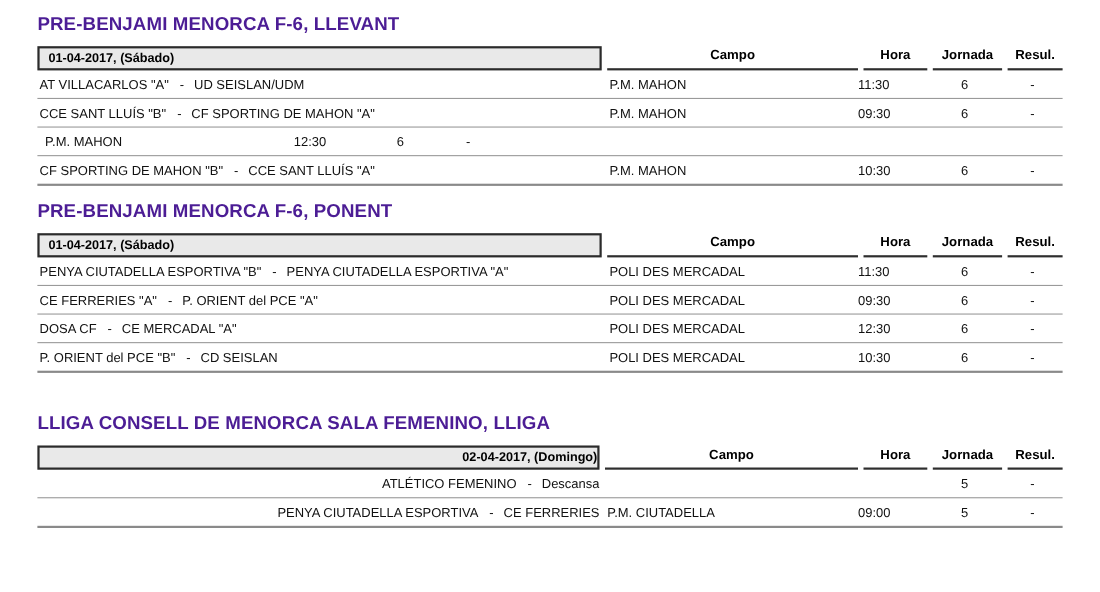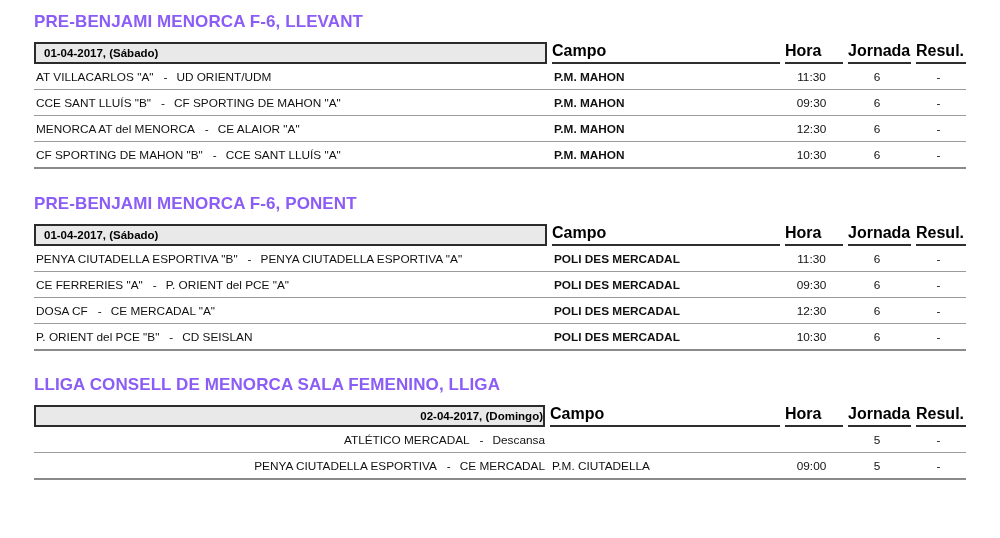--- a/index.html
+++ b/index.html
@@ -27,21 +27,21 @@
   .section {
     position: absolute;
     left: 0;
     width: 1000px;
   }
 
   .section-title {
     font-size: 17px;
     font-weight: bold;
     letter-spacing: 0.1px;
-    color: #8b5cf6;
+    color: #4c1d95;
     padding-left: 34px;
     white-space: nowrap;
   }
 
   .table-block {
     position: relative;
     margin-top: 10px;
     padding: 0 34px 0 34px;
   }
 
@@ -61,22 +61,23 @@
     font-weight: bold;
     line-height: 18px;
     padding-left: 8px;
     height: 22px;
     white-space: nowrap;
     color: #000;
   }
 
   .hdr-cell {
     box-sizing: border-box;
-    font-size: 16px;
+    font-size: 12px;
     font-weight: bold;
+    text-align: center;
     line-height: 17px;
     border-bottom: 2px solid #2e2e2e;
     height: 22px;
     white-space: nowrap;
     color: #000;
   }
   .hdr-gap {
     width: 5px;
     flex: 0 0 5px;
   }
@@ -90,34 +91,34 @@
     font-size: 11.8px;
     white-space: nowrap;
     color: #111;
   }
   .data-row:last-child {
     border-bottom: 2px solid #8a8a8a;
   }
 
   .c-match   { box-sizing: border-box; padding-left: 2px; overflow: hidden; text-overflow: ellipsis; }
   .c-campo   { box-sizing: border-box; padding-left: 7px; overflow: hidden; text-overflow: ellipsis; }
-  .c-hora    { box-sizing: border-box; text-align: center; }
+  .c-hora    { box-sizing: border-box; }
   .c-jornada { box-sizing: border-box; text-align: center; }
   .c-resul   { box-sizing: border-box; text-align: center; }
 
   .dash {
     display: inline-block;
     padding: 0 9px 0 10px;
   }
 
   
   
   .w-match-a   { flex: 0 0 513px; }
   .w-match-c   { flex: 0 0 511px; text-align: right; }
-  .w-campo-a   { flex: 0 0 233px; font-weight: bold; }
+  .w-campo-a   { flex: 0 0 233px; }
   .w-campo-c   { flex: 0 0 235px; }
   .w-hora      { flex: 0 0 63px; }
   .w-jornada   { flex: 0 0 68px; }
   .w-resul     { flex: 0 0 55px; }
 </style>
 </head>
 <body>
 
 <div class="page">
 
@@ -131,54 +132,53 @@
         <div class="hdr-cell" style="flex:0 0 228px;">Campo</div>
         <div class="hdr-gap"></div>
         <div class="hdr-cell" style="flex:0 0 58px;">Hora</div>
         <div class="hdr-gap"></div>
         <div class="hdr-cell" style="flex:0 0 63px;">Jornada</div>
         <div class="hdr-gap"></div>
         <div class="hdr-cell" style="flex:0 0 50px;">Resul.</div>
       </div>
 
       <div class="data-row">
-        <div class="c-match w-match-a"><span>AT VILLACARLOS "A"</span><span class="dash">-</span><span>UD ORIENT/UDM</span></div>
+        <div class="c-match w-match-a"><span>AT VILLACARLOS "A"</span><span class="dash">-</span><span>UD SEISLAN/UDM</span></div>
         <div class="c-campo w-campo-a">P.M. MAHON</div>
         <div class="c-hora w-hora">11:30</div>
         <div class="c-jornada w-jornada">6</div>
         <div class="c-resul w-resul">-</div>
       </div>
 
       <div class="data-row">
         <div class="c-match w-match-a"><span>CCE SANT LLUÍS "B"</span><span class="dash">-</span><span>CF SPORTING DE MAHON "A"</span></div>
         <div class="c-campo w-campo-a">P.M. MAHON</div>
         <div class="c-hora w-hora">09:30</div>
         <div class="c-jornada w-jornada">6</div>
         <div class="c-resul w-resul">-</div>
       </div>
 
       <div class="data-row">
-        <div class="c-match w-match-a"><span>MENORCA AT del MENORCA</span><span class="dash">-</span><span>CE ALAIOR "A"</span></div>
         <div class="c-campo w-campo-a">P.M. MAHON</div>
         <div class="c-hora w-hora">12:30</div>
         <div class="c-jornada w-jornada">6</div>
         <div class="c-resul w-resul">-</div>
       </div>
 
       <div class="data-row">
         <div class="c-match w-match-a"><span>CF SPORTING DE MAHON "B"</span><span class="dash">-</span><span>CCE SANT LLUÍS "A"</span></div>
         <div class="c-campo w-campo-a">P.M. MAHON</div>
         <div class="c-hora w-hora">10:30</div>
         <div class="c-jornada w-jornada">6</div>
         <div class="c-resul w-resul">-</div>
       </div>
     </div>
   </div>
 
-  <div class="section" style="top:194px;">
+  <div class="section" style="top:182px;">
     <div class="section-title">PRE-BENJAMI MENORCA F-6, PONENT</div>
 
     <div class="table-block">
       <div class="hdr-row">
         <div class="date-box w-match-a">01-04-2017,  (Sábado)</div>
         <div class="hdr-gap"></div>
         <div class="hdr-cell" style="flex:0 0 228px;">Campo</div>
         <div class="hdr-gap"></div>
         <div class="hdr-cell" style="flex:0 0 58px;">Hora</div>
         <div class="hdr-gap"></div>
@@ -231,29 +231,29 @@
         <div class="hdr-cell" style="flex:0 0 230px;">Campo</div>
         <div class="hdr-gap"></div>
         <div class="hdr-cell" style="flex:0 0 58px;">Hora</div>
         <div class="hdr-gap"></div>
         <div class="hdr-cell" style="flex:0 0 63px;">Jornada</div>
         <div class="hdr-gap"></div>
         <div class="hdr-cell" style="flex:0 0 50px;">Resul.</div>
       </div>
 
       <div class="data-row">
-        <div class="c-match w-match-c"><span>ATLÉTICO MERCADAL</span><span class="dash">-</span><span>Descansa</span></div>
+        <div class="c-match w-match-c"><span>ATLÉTICO FEMENINO</span><span class="dash">-</span><span>Descansa</span></div>
         <div class="c-campo w-campo-c"></div>
         <div class="c-hora w-hora"></div>
         <div class="c-jornada w-jornada">5</div>
         <div class="c-resul w-resul">-</div>
       </div>
 
       <div class="data-row">
-        <div class="c-match w-match-c"><span>PENYA CIUTADELLA ESPORTIVA</span><span class="dash">-</span><span>CE MERCADAL</span></div>
+        <div class="c-match w-match-c"><span>PENYA CIUTADELLA ESPORTIVA</span><span class="dash">-</span><span>CE FERRERIES</span></div>
         <div class="c-campo w-campo-c">P.M. CIUTADELLA</div>
         <div class="c-hora w-hora">09:00</div>
         <div class="c-jornada w-jornada">5</div>
         <div class="c-resul w-resul">-</div>
       </div>
     </div>
   </div>
 
 </div>
 

